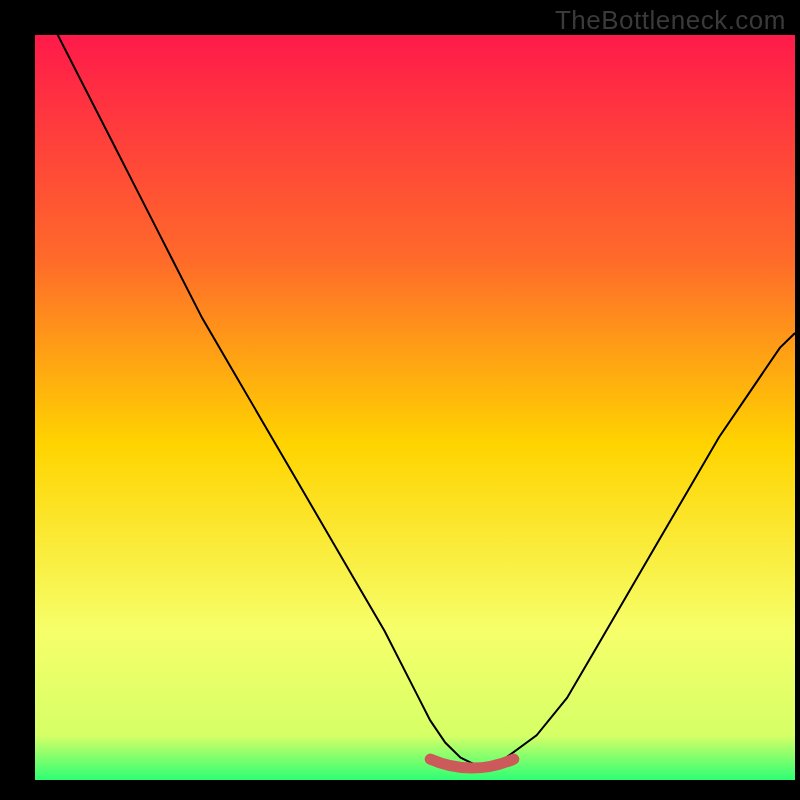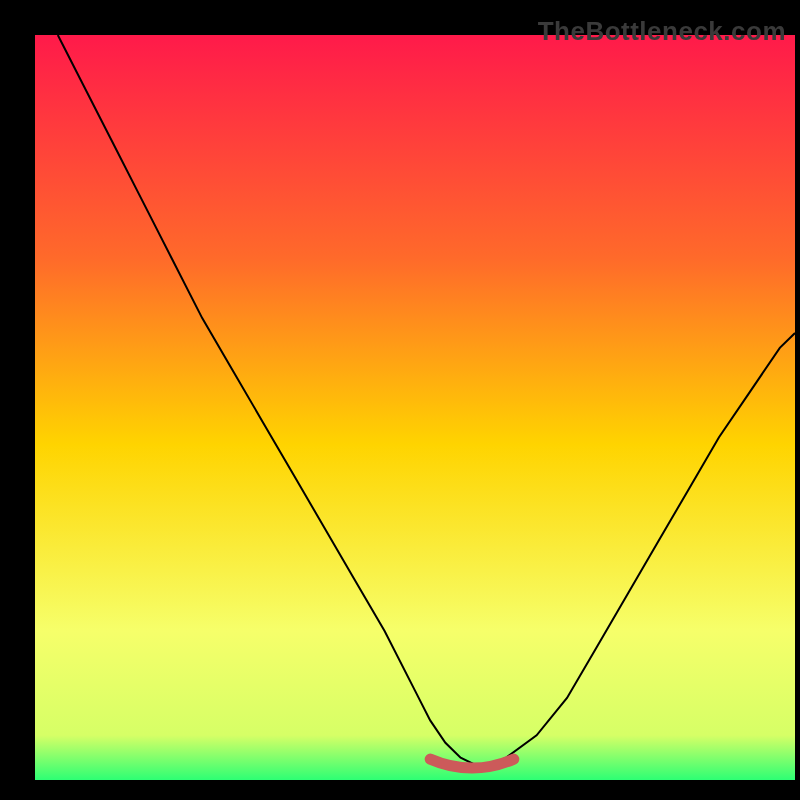--- a/index.html
+++ b/index.html
@@ -6,25 +6,25 @@
   body {
     width: 800px;
     height: 800px;
     background: #000;
     position: relative;
     overflow: hidden;
     font-family: Arial, Helvetica, sans-serif;
   }
   .attribution {
     position: absolute;
-    top: 16px;
+    top: 5px;
     right: 14px;
     color: #3a3a3a;
     font-size: 26px;
-    font-weight: 700;
+    font-weight: 400;
     letter-spacing: 0.5px;
     z-index: 10;
   }
   .plot-area {
     position: absolute;
     left: 35px;
     top: 35px;
     width: 760px;
     height: 745px;
     overflow: hidden;

